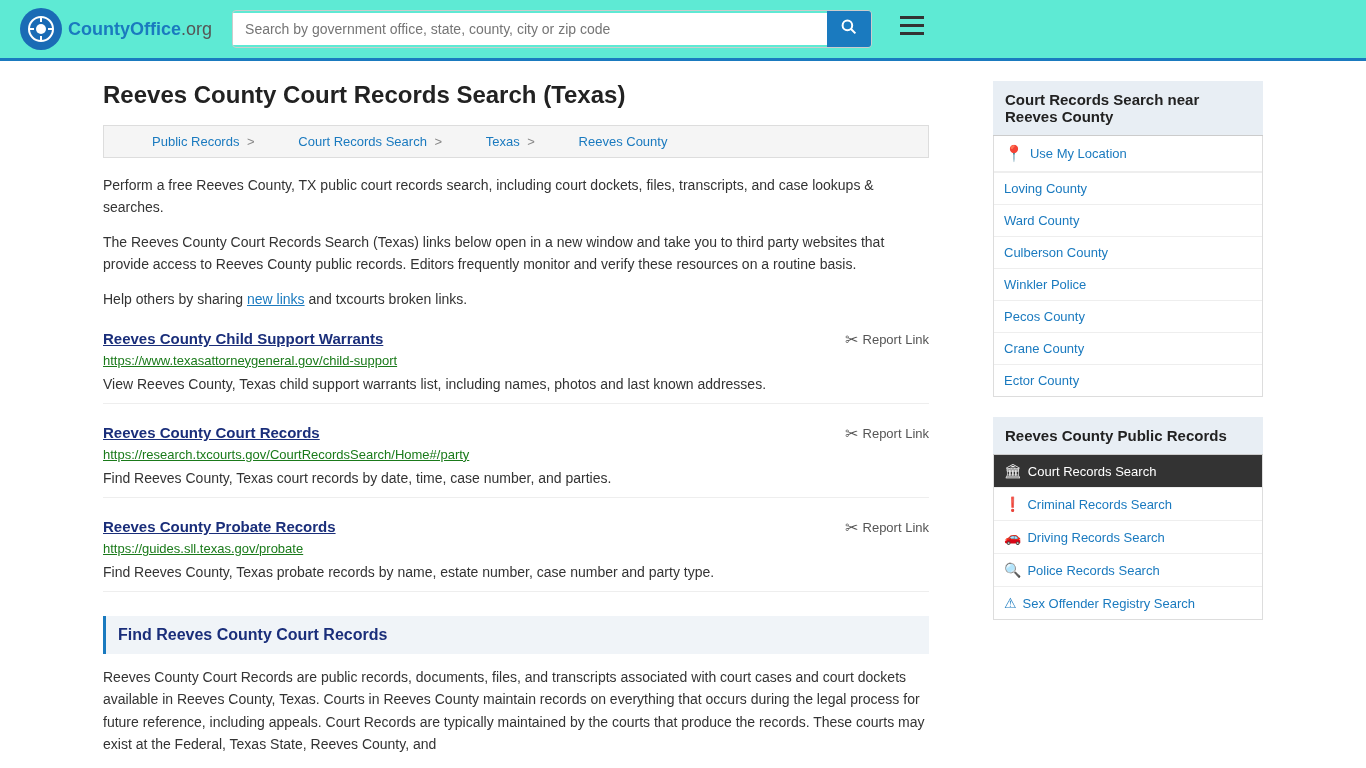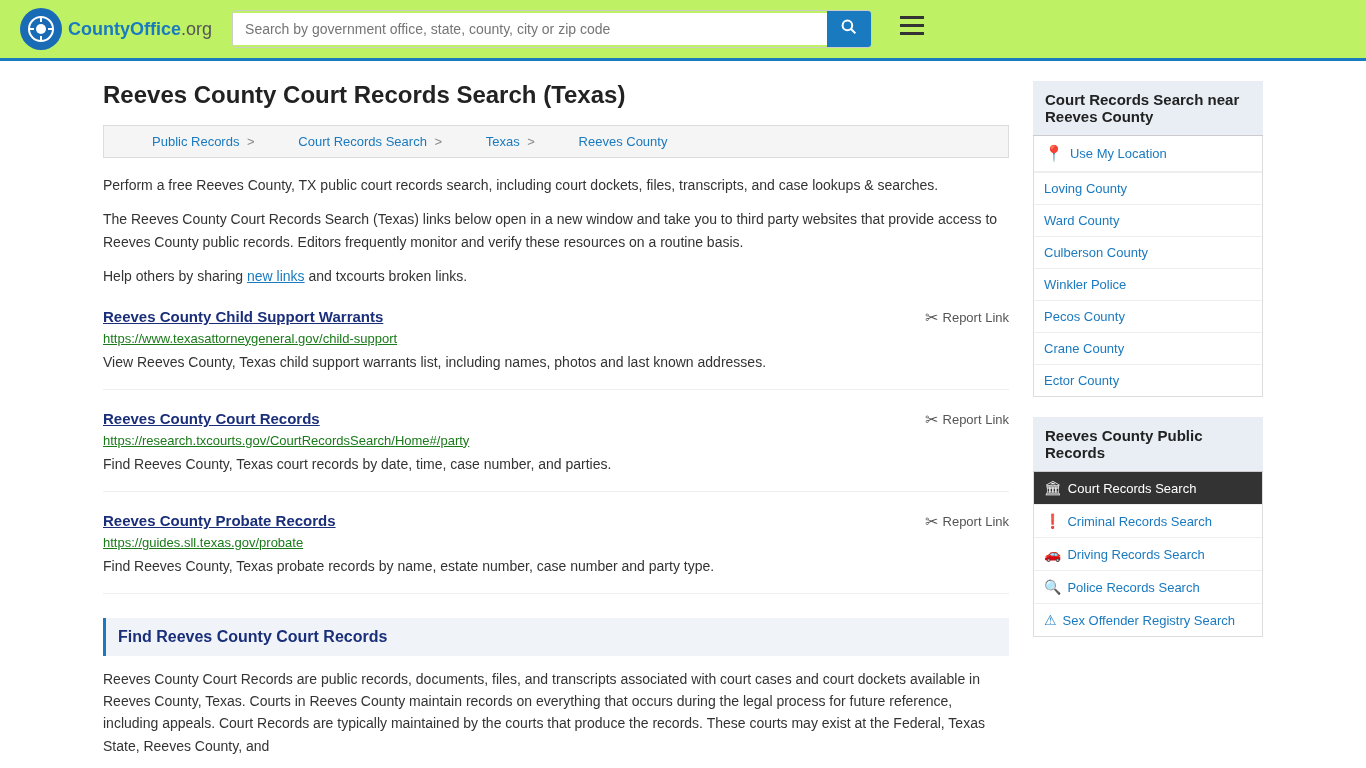--- a/index.html
+++ b/index.html
@@ -1,20 +1,20 @@
 <!DOCTYPE html>
 <html><head>
   <meta charset="utf-8">
   <style>
     * { box-sizing: border-box; margin: 0; padding: 0; }
     body { font-family: Arial, sans-serif; font-size: 14px; color: #333; background: #fff; }
 
     
     .header {
-      background: #bef264;
+      background: #5eead4;
       border-bottom: 3px solid #1a7abf;
       padding: 8px 20px;
       display: flex;
       align-items: center;
       gap: 20px;
     }
     .logo-area {
       display: flex;
       align-items: center;
       gap: 6px;
@@ -113,21 +113,21 @@
       color: #333;
     }
     .inline-link {
       color: #1a7abf;
       text-decoration: underline;
     }
 
     
     .record-entry {
       margin: 20px 0;
-      padding-bottom: 16px;
+      padding-bottom: 8px;
       border-bottom: 1px solid #eee;
     }
     .record-title {
       font-size: 15px;
       font-weight: bold;
       color: #1a2e7a;
       text-decoration: underline;
       display: inline;
     }
     .record-header {
@@ -169,22 +169,23 @@
       border-left: 3px solid #1a7abf;
     }
 
     .section-body {
       line-height: 1.6;
       color: #333;
     }
 
     
     .sidebar {
-      width: 230px;
+      width: 270px;
       flex-shrink: 0;
+      margin-left: 40px;
     }
 
     .sidebar-section {
       margin-bottom: 20px;
     }
     .sidebar-title {
       background: #e8eef4;
       padding: 10px 12px;
       font-size: 15px;
       font-weight: bold;

